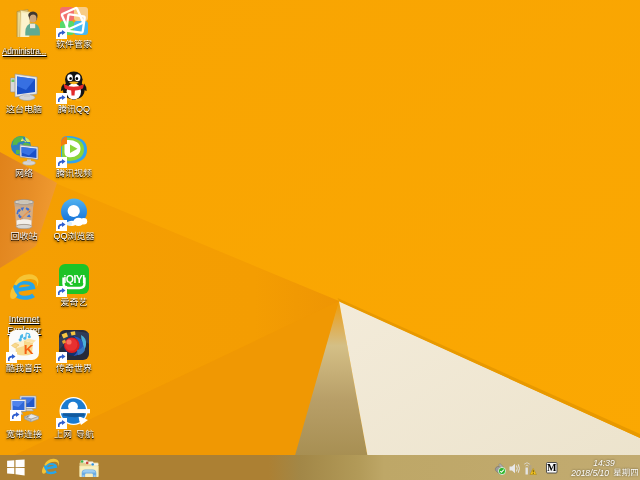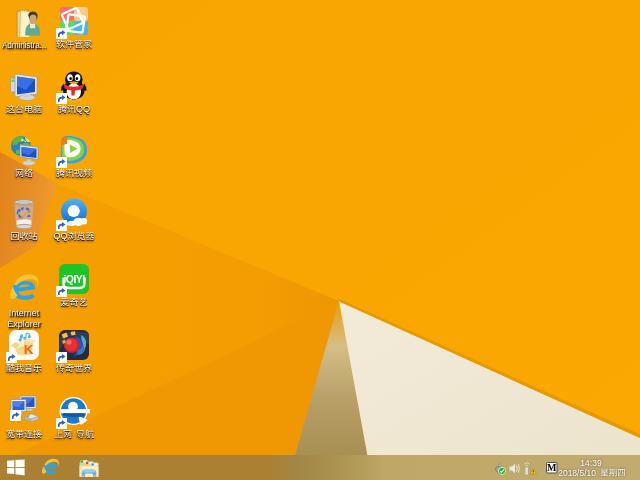--- a/index.html
+++ b/index.html
@@ -1,28 +1,28 @@
 <!DOCTYPE html>
 <html><head>
 <meta charset="utf-8">
 <style>
   html,body{margin:0;padding:0;}
   body{width:640px;height:480px;overflow:hidden;position:relative;
        font-family:"Liberation Sans",sans-serif;}
   #wall{position:absolute;left:0;top:0;z-index:0;}
   .ic{position:absolute;width:48px;text-align:center;z-index:1;}
   .ic .im{position:relative;width:32px;height:32px;margin:0 auto;}
-  .ic .lb{display:block;margin-top:3px;font-size:9px;line-height:10.5px;color:#fff;
-          text-shadow:1px 1px 1px #000,1px 2px 2px rgba(0,0,0,0.75),0 0 1px rgba(0,0,0,0.6);}
+  .ic .lb{display:block;margin-top:9px;font-size:9px;line-height:10.5px;color:#fff;
+          text-shadow:1px 1px 1px #000,1px 2px 2px rgba(0,0,0,0.75),0 0 1px rgba(0,0,0,0.6);text-decoration:underline;}
   .lbs{margin-top:-1px;filter:drop-shadow(0.7px 1px 0.7px rgba(0,0,0,0.9)) drop-shadow(0.5px 1px 1px rgba(0,0,0,0.45));}
   #clock svg{filter:drop-shadow(0.6px 0.8px 0.8px rgba(0,0,0,0.55));}
   .arrow{position:absolute;left:-2px;bottom:-2px;width:11px;height:11px;z-index:3;}
   #taskbar{position:absolute;left:0;top:455px;width:640px;height:25px;z-index:5;}
-  #clock{position:absolute;left:556px;top:458px;width:70px;color:#fdfdfd;font-size:8.5px;
-         text-align:center;z-index:6;line-height:9.5px;}
+  #clock{position:absolute;left:569px;top:458px;width:70px;color:#fdfdfd;font-size:8.5px;
+         text-align:center;z-index:6;line-height:9.5px;font-style:italic;}
 </style>
 </head>
 <body>
 <svg width="0" height="0" style="position:absolute">
 <defs>
 <path id="k0" d="M582 687H903V618H582ZM591 841 664 830Q651 746 632 667Q612 588 585 521Q559 453 523 402Q517 408 505 416Q494 424 482 432Q469 439 461 444Q496 491 521 554Q546 617 563 690Q580 763 591 841ZM886 686H896L909 689L959 675Q949 629 938 580Q927 530 915 485Q903 440 891 406L831 424Q840 455 850 497Q860 540 870 586Q879 632 886 673ZM664 523H737V476Q737 417 729 348Q722 278 699 204Q675 130 626 57Q576 -16 492 -81Q486 -72 476 -63Q466 -54 455 -45Q445 -36 435 -30Q516 30 562 96Q608 163 630 231Q652 298 658 361Q664 424 664 477ZM732 393Q749 302 779 221Q810 139 856 78Q902 16 966 -18Q958 -25 948 -36Q938 -47 930 -58Q921 -70 915 -79Q848 -39 800 30Q752 99 720 188Q689 278 670 382ZM50 722H478V650H50ZM278 563H346V-76H278ZM39 169Q94 176 166 186Q237 195 318 207Q399 219 479 231L482 161Q369 143 256 124Q143 105 56 92ZM94 332Q92 339 88 351Q84 364 79 376Q75 389 70 398Q84 402 97 423Q110 445 124 479Q132 495 147 532Q162 568 179 618Q196 668 213 725Q230 782 242 838L316 822Q295 742 267 662Q240 581 210 507Q179 434 148 374V373Q148 373 140 369Q132 365 121 358Q110 351 102 344Q94 337 94 332ZM94 332V394L135 414H472L472 346H172Q143 346 122 342Q100 338 94 332Z"></path>
 <path id="k1" d="M604 828H679V-80H604ZM432 790 504 775Q490 706 471 638Q451 571 427 513Q402 455 373 409Q366 415 354 422Q343 429 330 436Q318 443 309 447Q338 488 362 544Q385 599 403 662Q421 725 432 790ZM441 635H909V562H423ZM317 341H953V267H317ZM268 836 339 815Q307 730 266 648Q224 565 176 493Q127 420 75 363Q71 372 64 386Q56 400 47 414Q39 429 32 437Q79 486 123 550Q166 614 204 688Q241 761 268 836ZM167 579 238 650 239 649V-78H167Z"></path>
 <path id="k2" d="M267 12H796V-47H267ZM101 559H915V394H839V500H174V394H101ZM262 438H792V237H262V294H719V380H262ZM266 168H845V-79H771V109H266ZM211 438H287V-81H211ZM440 623 507 637Q522 616 535 589Q548 562 553 543L483 526Q478 546 465 573Q453 600 440 623ZM165 759H484V703H165ZM582 758H940V702H582ZM167 844 240 830Q218 759 183 692Q148 626 108 580Q101 586 89 592Q77 599 65 606Q53 612 43 616Q85 658 116 719Q148 779 167 844ZM590 842 663 829Q646 768 617 712Q589 655 554 616Q548 621 537 628Q525 634 513 641Q501 647 492 651Q526 687 551 737Q576 788 590 842ZM249 717 309 736Q328 708 347 673Q367 639 375 614L311 592Q303 617 285 652Q268 688 249 717ZM675 712 734 736Q758 708 781 674Q805 641 816 616L755 589Q744 613 722 648Q699 683 675 712Z"></path>
 <path id="k3" d="M84 751H923V544H846V682H157V544H84ZM209 586H789V520H209ZM394 450 450 482Q507 432 542 371Q577 309 593 245Q608 181 606 123Q605 65 589 21Q573 -22 545 -43Q521 -63 498 -70Q475 -78 441 -78Q425 -78 403 -78Q380 -77 356 -76Q356 -61 351 -41Q345 -21 336 -5Q363 -8 387 -9Q411 -10 427 -10Q447 -10 463 -6Q478 -3 491 10Q509 25 521 59Q532 94 532 142Q533 189 519 243Q506 298 475 351Q445 405 394 450ZM496 566 559 540Q507 489 435 446Q362 404 281 371Q199 338 121 315Q117 322 110 333Q103 345 95 356Q87 368 80 375Q157 394 236 422Q315 450 383 487Q451 524 496 566ZM466 379 516 343Q480 316 432 288Q384 260 330 233Q275 207 220 185Q165 163 116 148Q110 161 99 178Q89 195 78 207Q126 219 181 238Q235 257 289 280Q342 304 388 329Q434 354 466 379ZM522 259 575 220Q534 182 478 146Q422 109 359 75Q295 42 228 14Q162 -13 100 -32Q94 -17 83 1Q72 19 61 32Q122 46 187 70Q253 94 316 125Q379 156 432 190Q486 224 522 259ZM695 325Q718 258 757 198Q796 139 849 94Q902 48 966 23Q958 17 948 6Q939 -5 930 -16Q922 -28 916 -38Q848 -7 793 44Q738 95 696 163Q655 230 630 309ZM790 481 852 432Q810 399 760 363Q710 327 660 295Q610 263 566 239L518 281Q562 306 612 341Q662 375 709 412Q756 449 790 481ZM423 824 501 847Q517 820 534 788Q551 755 557 732L477 706Q470 730 455 764Q440 797 423 824Z"></path>
 <path id="k4" d="M386 693H924V634H386ZM354 550H956V489H354ZM780 542Q808 488 859 443Q910 397 972 375Q961 366 947 350Q933 334 926 321Q860 350 806 405Q752 460 722 524ZM801 831 871 810Q854 779 838 748Q822 718 808 696L750 714Q763 739 778 772Q793 806 801 831ZM614 839 683 830Q652 645 578 518Q505 391 375 313Q371 320 362 330Q353 339 344 349Q335 359 328 366Q452 433 520 551Q588 669 614 839ZM418 814 476 832Q494 806 508 774Q523 741 529 717L468 696Q462 720 449 753Q436 786 418 814ZM844 242H910Q910 242 910 232Q909 221 908 213Q900 130 892 77Q884 24 874 -5Q864 -35 850 -48Q838 -61 824 -66Q810 -71 789 -73Q771 -74 741 -74Q710 -73 674 -71Q673 -57 668 -40Q663 -23 655 -10Q690 -13 720 -14Q750 -15 762 -15Q774 -15 782 -13Q790 -11 796 -6Q806 3 814 29Q822 56 830 105Q838 155 844 233ZM466 403H764V347H466ZM742 403H811Q801 356 790 306Q779 256 769 221L700 222Q711 259 723 309Q734 359 742 403ZM474 327 539 320Q532 286 524 249Q516 211 508 184H441Q450 214 459 253Q468 292 474 327ZM477 242H861V184H477ZM389 117H765V63H389ZM115 803H301V735H115ZM115 569H304V500H115ZM113 329H302V259H113ZM83 803H147V444Q147 386 144 319Q142 251 136 181Q129 110 116 44Q103 -23 83 -79Q77 -73 66 -67Q56 -61 45 -55Q35 -50 26 -47Q46 6 57 69Q69 131 74 197Q80 262 81 325Q83 388 83 443ZM271 803H335V10Q335 -17 329 -33Q323 -48 305 -58Q289 -66 261 -68Q233 -70 189 -70Q187 -57 182 -38Q176 -19 169 -5Q200 -6 224 -6Q247 -7 256 -6Q271 -6 271 11Z"></path>

